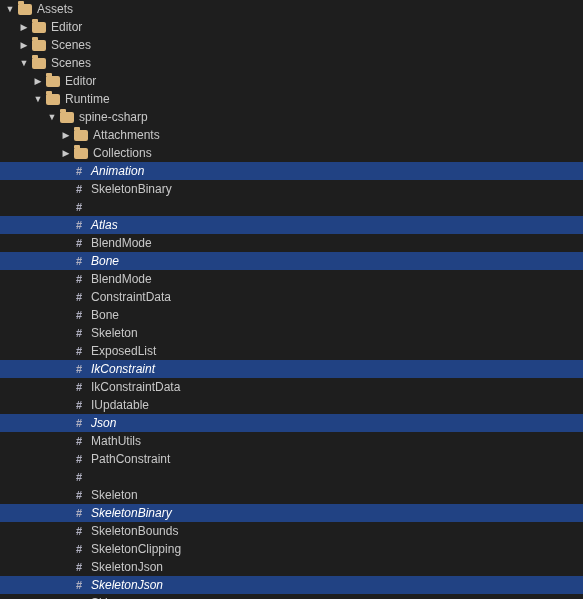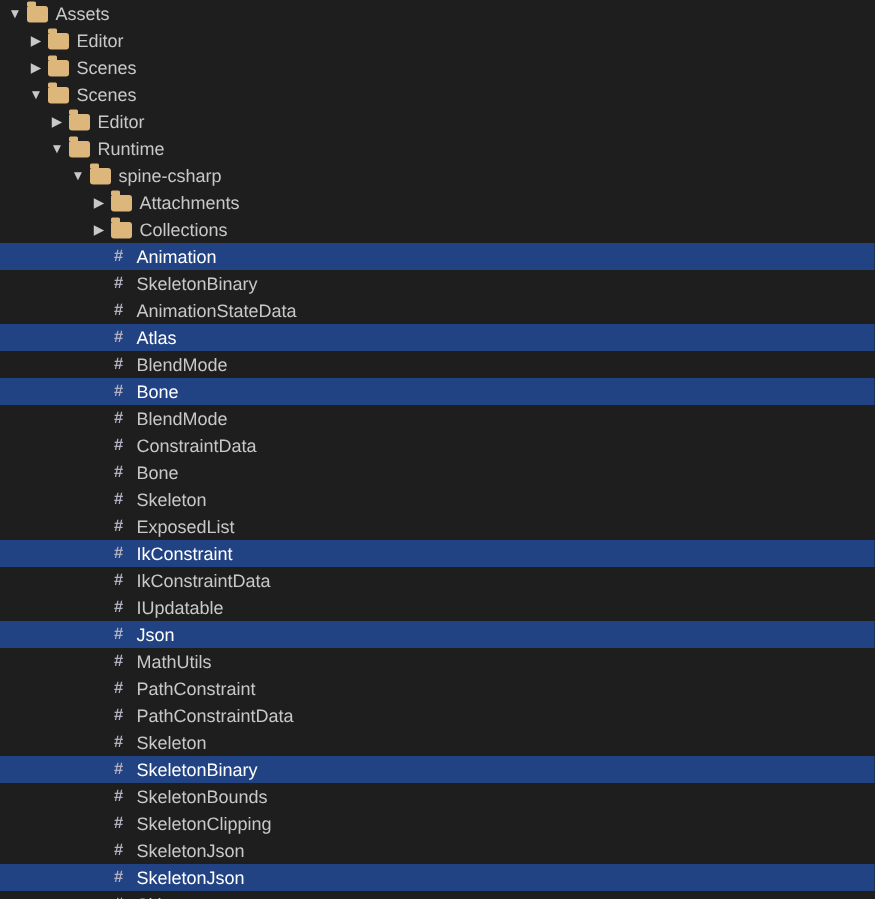--- a/index.html
+++ b/index.html
@@ -78,20 +78,21 @@
       font-size: 11px;
       font-weight: bold;
       flex-shrink: 0;
       margin-right: 3px;
     }
     .item-text {
       color: #c8c8c8;
     }
     .tree-item.selected .item-text {
       color: #ffffff;
+      font-style: italic;
     }
   </style>
 </head>
 <body>
 
 <div class="tree-container">
 <div class="tree-item">
       <div class="tree-item-label" style="padding-left: 4px;">
         <span class="arrow">▼</span>
         <span class="folder-icon"></span>
@@ -162,21 +163,20 @@
     </div>
     <div class="tree-item">
       <div class="tree-item-label" style="padding-left: 60px;">
         <span class="cs-icon" style="margin-left: 12px;">#</span>
         <span class="item-text">SkeletonBinary</span>
       </div>
     </div>
     <div class="tree-item">
       <div class="tree-item-label" style="padding-left: 60px;">
         <span class="cs-icon" style="margin-left: 12px;">#</span>
-        <span class="item-text">AnimationStateData</span>
       </div>
     </div>
     <div class="tree-item selected">
       <div class="tree-item-label" style="padding-left: 60px;">
         <span class="cs-icon" style="margin-left: 12px;">#</span>
         <span class="item-text">Atlas</span>
       </div>
     </div>
     <div class="tree-item">
       <div class="tree-item-label" style="padding-left: 60px;">
@@ -252,21 +252,20 @@
     </div>
     <div class="tree-item">
       <div class="tree-item-label" style="padding-left: 60px;">
         <span class="cs-icon" style="margin-left: 12px;">#</span>
         <span class="item-text">PathConstraint</span>
       </div>
     </div>
     <div class="tree-item">
       <div class="tree-item-label" style="padding-left: 60px;">
         <span class="cs-icon" style="margin-left: 12px;">#</span>
-        <span class="item-text">PathConstraintData</span>
       </div>
     </div>
     <div class="tree-item">
       <div class="tree-item-label" style="padding-left: 60px;">
         <span class="cs-icon" style="margin-left: 12px;">#</span>
         <span class="item-text">Skeleton</span>
       </div>
     </div>
     <div class="tree-item selected">
       <div class="tree-item-label" style="padding-left: 60px;">

